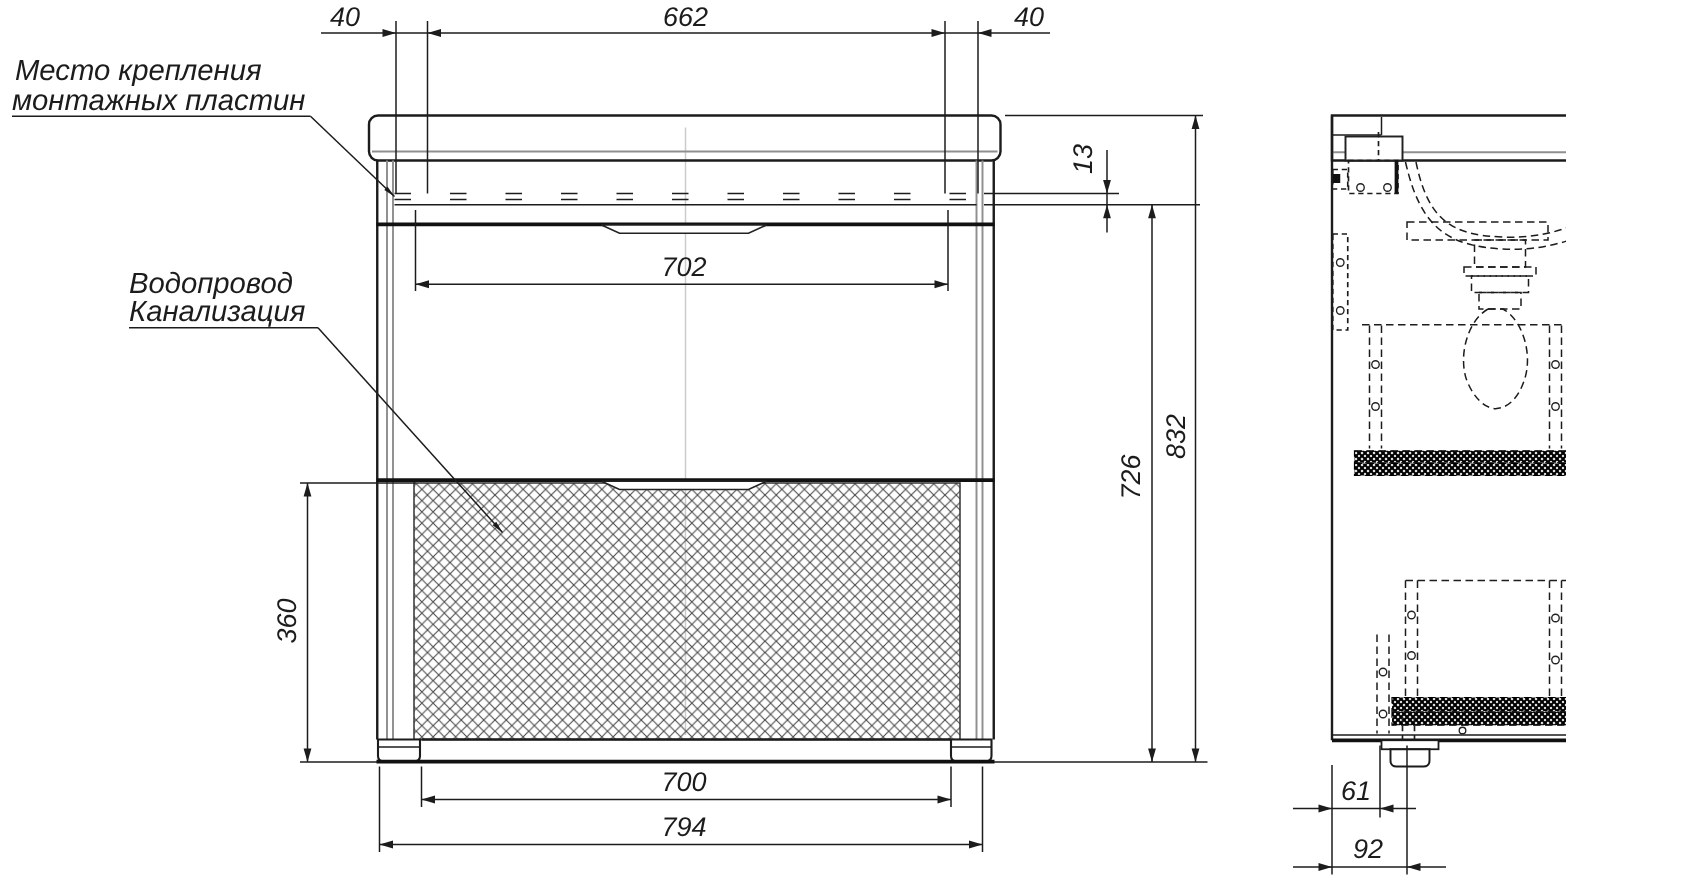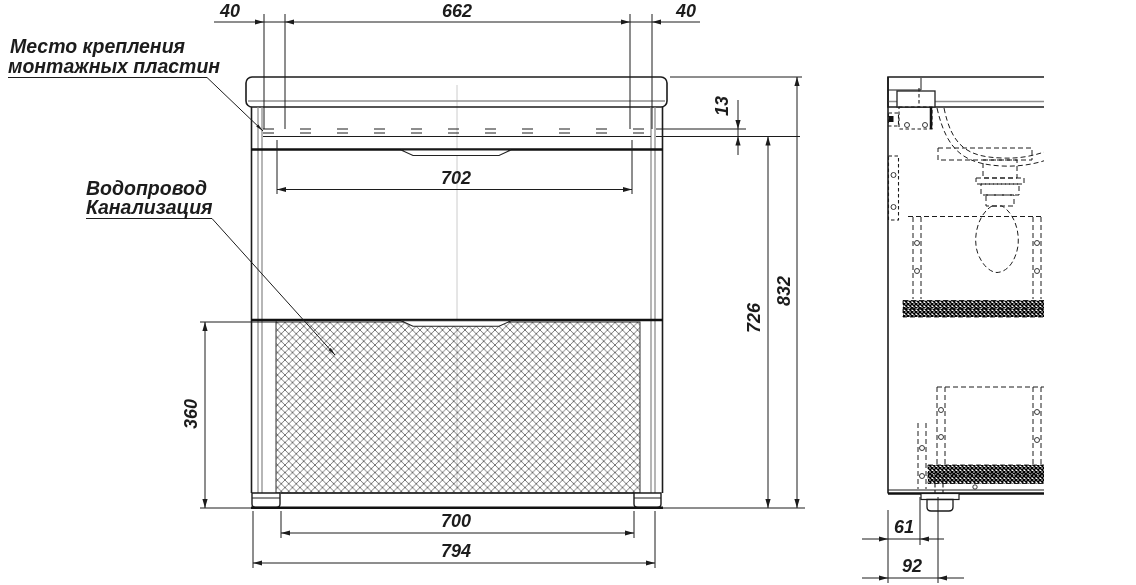--- a/index.html
+++ b/index.html
@@ -1,16 +1,16 @@
 <!DOCTYPE html>
 <html><head>
 <meta charset="utf-8">
 <style>
   html,body{margin:0;padding:0;background:#ffffff;}
-  #stage{position:relative;width:1044px;height:585px;background:#ffffff;overflow:hidden;font-weight:bold;}
+  #stage{position:relative;width:1044px;height:585px;background:#ffffff;overflow:hidden;}
   svg{display:block;}
   text{font-family:"Liberation Sans",sans-serif;font-style:italic;fill:#1c1c1c;}
   .dim{font-size:18px;}
   .lbl{font-size:19.5px;}
   .thin{stroke:#1c1c1c;stroke-width:1;fill:none;}
   .med{stroke:#1c1c1c;stroke-width:1.6;fill:none;}
   .thick{stroke:#111;stroke-width:2.5;fill:none;}
   .gray{stroke:#8f8f8f;stroke-width:1.3;fill:none;}
   .dash{stroke:#1c1c1c;stroke-width:1;fill:none;stroke-dasharray:5 3;}
   .dashb{stroke:#1c1c1c;stroke-width:1.1;fill:none;stroke-dasharray:3.5 2.5;}

